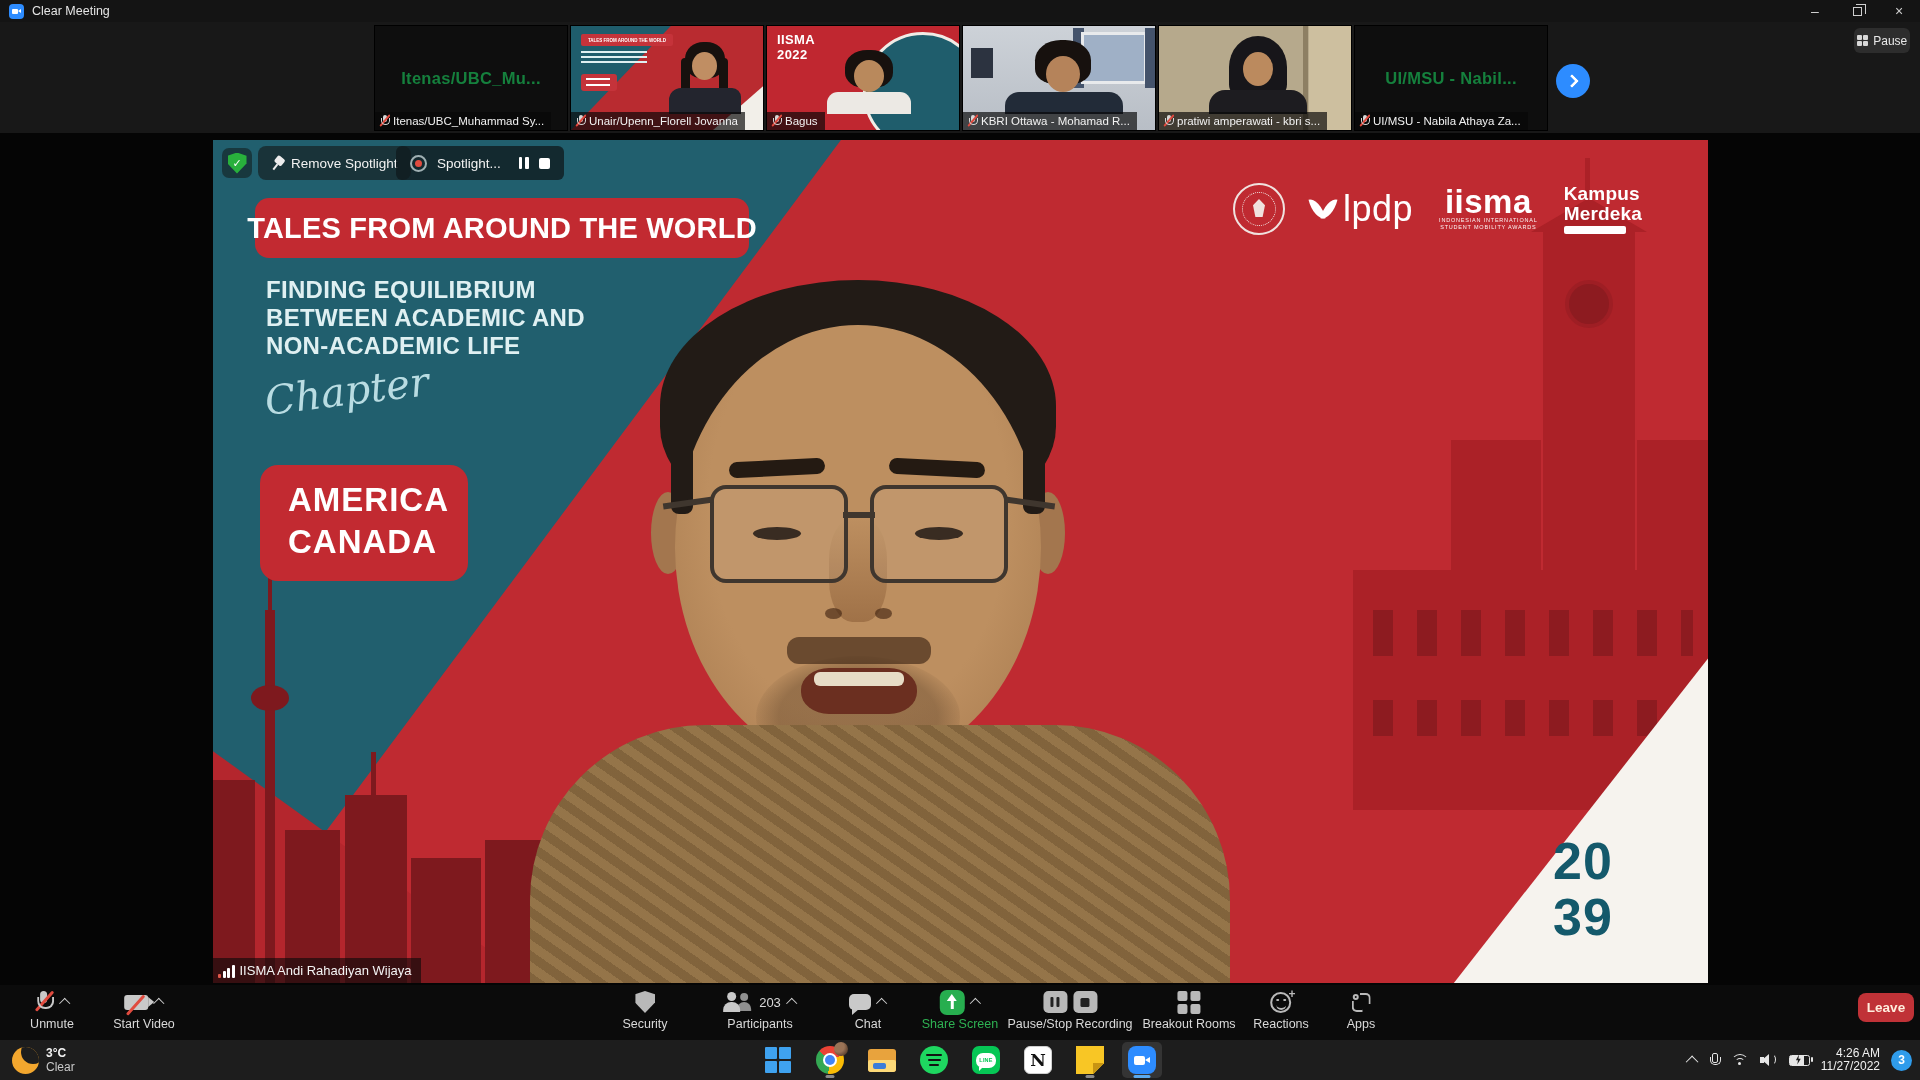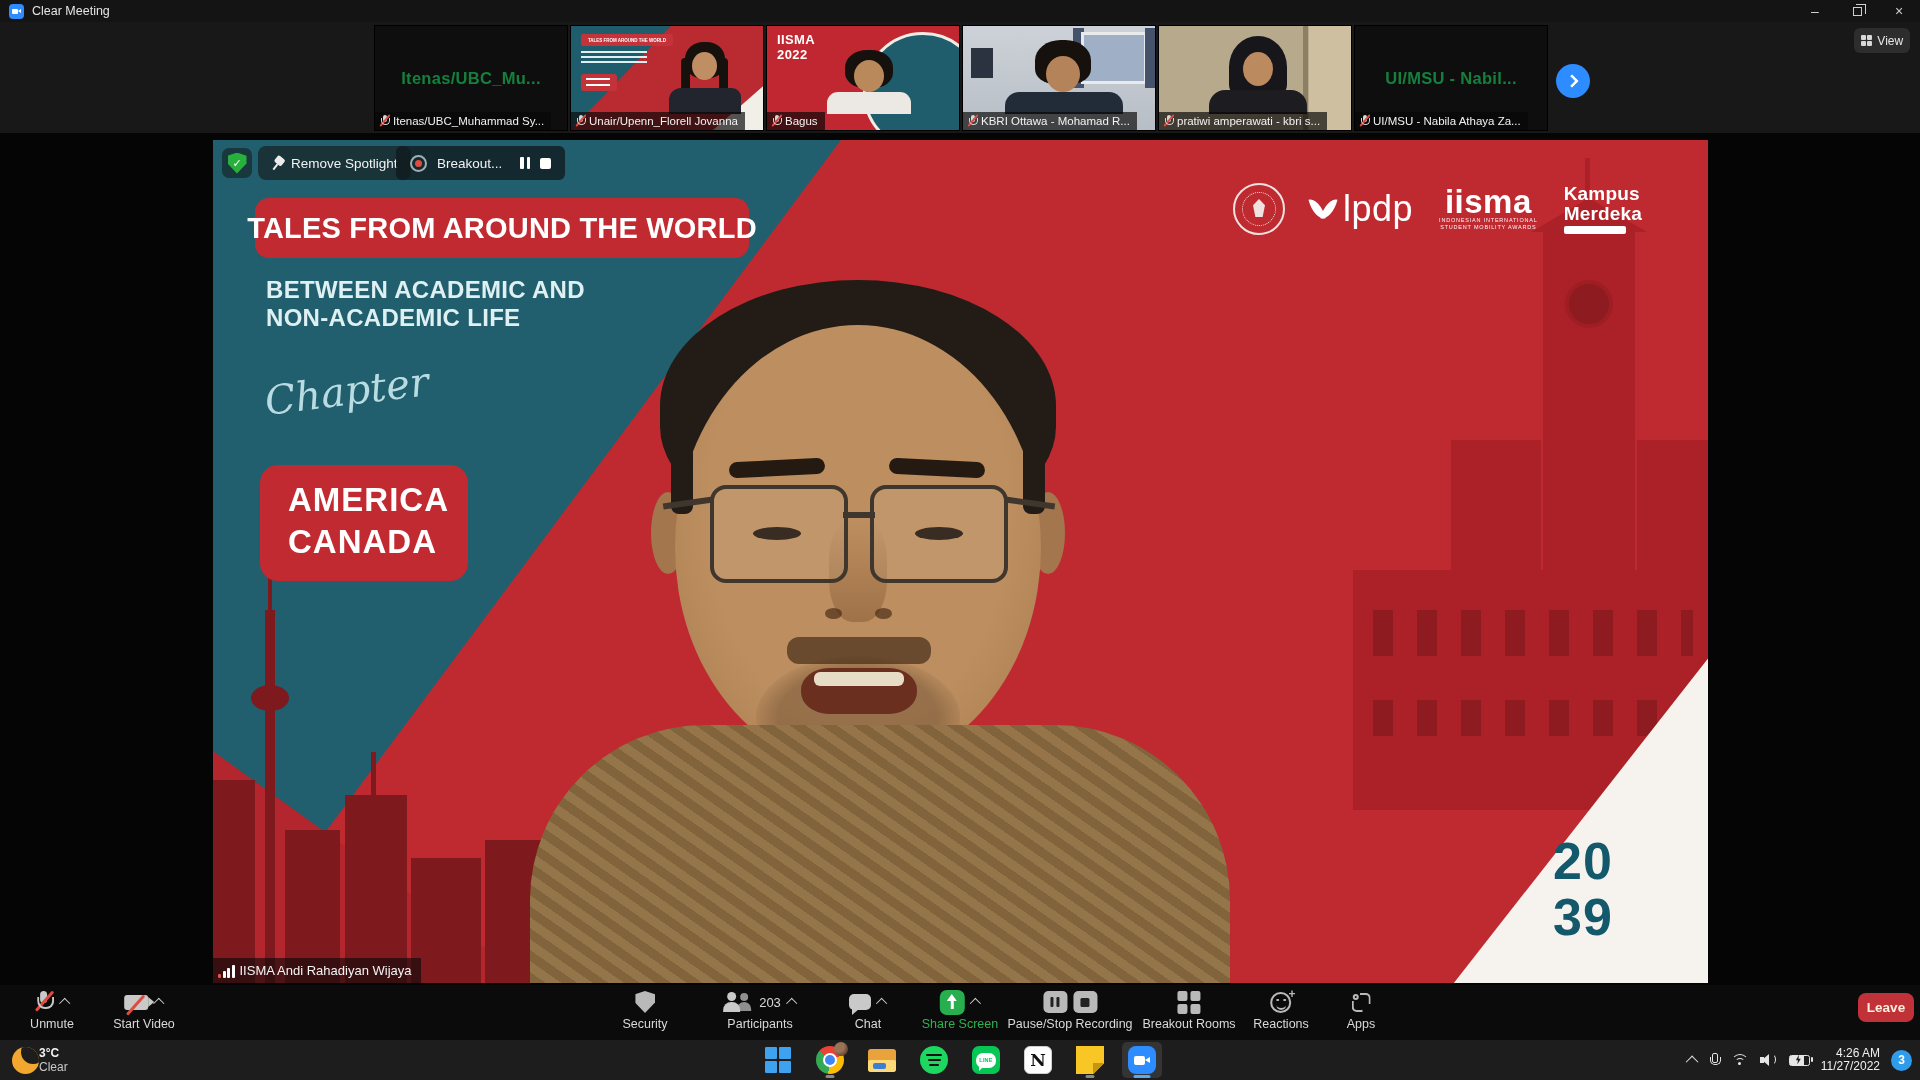--- a/index.html
+++ b/index.html
@@ -199,21 +199,21 @@
   .smile::after{content:"";position:absolute;left:3.5px;top:8px;width:10px;height:6px;border-bottom:2px solid #b9b9b9;border-radius:0 0 9px 9px}
   .smile-plus{position:absolute;right:-6px;top:-7px;color:#b9b9b9;font-size:12px;font-weight:bold}
   .appsico{width:21px;height:21px;position:relative}
   .appsico::before{content:"";position:absolute;left:1px;bottom:1px;width:9px;height:9px;border-left:2.5px solid #b9b9b9;border-bottom:2.5px solid #b9b9b9;border-radius:0 0 0 5px}
   .appsico::after{content:"";position:absolute;right:1px;top:1px;width:9px;height:9px;border-right:2.5px solid #b9b9b9;border-top:2.5px solid #b9b9b9;border-radius:0 5px 0 0}
   .appsico b{position:absolute;left:2px;top:2px;width:6px;height:6px;border:2px solid #b9b9b9;border-radius:50%}
   .leave-btn{position:absolute;left:1858px;top:8px;width:56px;height:29px;background:#c03237;border-radius:8px;border:none;color:#ffeede;font-size:13.5px;font-weight:bold;display:flex;align-items:center;justify-content:center}
 
   
   .taskbar{position:absolute;left:0;top:1040px;width:1920px;height:40px;background:#1d1d1d}
-  .weather{position:absolute;left:12px;top:0;height:40px;display:flex;align-items:center;gap:0}
+  .weather{position:absolute;left:12px;top:0;height:40px;display:flex;align-items:center;gap:7px}
   .moon{width:27px;height:27px;border-radius:50%;background:#f3a72e;position:relative;overflow:hidden}
   .moon::after{content:"";position:absolute;left:9px;top:-7px;width:24px;height:24px;border-radius:50%;background:#1d1d1d}
   .wtxt .l1{color:#f2f2f2;font-size:12px;font-weight:bold;line-height:13px}
   .wtxt .l2{color:#c9c9c9;font-size:12px;line-height:14px}
   .centericons{position:absolute;left:50%;top:0;transform:translateX(-50%);height:40px;display:flex;align-items:center;gap:12px}
   .tkbtn{width:40px;height:38px;position:relative;display:flex;align-items:center;justify-content:center}
   .dash{position:absolute;bottom:1px;left:50%;transform:translateX(-50%);width:9px;height:3px;border-radius:2px;background:#8a8a8a}
   .dash.blue{width:17px;background:#5aa9ee}
   .win{display:grid;grid-template-columns:12px 12px;gap:2px}
   .win b{width:12px;height:12px;background:#3fa2ef;border-radius:1px}
@@ -384,21 +384,21 @@
     <span class="chev-r"></span>
   </button>
 
   <div class="view-btn">
     <span class="view-grid">
         <b></b>
         <b></b>
         <b></b>
         <b></b>
       </span>
-    <span>View</span>
+    <span>Pause</span>
   </div>
 
   <div class="stage">
     <div class="video">
 
       <div class="bg-teal"></div>
       <div class="bg-corner"></div>
 
       <div class="abs sky cn-pole"></div>
       <div class="abs sky cn-bulb"></div>
@@ -423,20 +423,21 @@
       <div class="wedge"></div>
       <div class="year">
         <div>20</div>
         <div>39</div>
       </div>
 
       <div class="banner">
         <span>TALES FROM AROUND THE WORLD</span>
       </div>
       <div class="subtitle">
+        <div>FINDING EQUILIBRIUM</div>
         <div>BETWEEN ACADEMIC AND</div>
         <div>NON-ACADEMIC LIFE</div>
       </div>
       <div class="chapter">Chapter</div>
       <div class="am-badge">
         <div>AMERICA</div>
         <div>CANADA</div>
       </div>
 
       <div class="logos">
@@ -488,21 +489,21 @@
         <span class="shield-grn">
             <i style="font-style:normal">✓</i>
           </span>
       </div>
       <div class="abs ov-spot">
         <span class="pin"></span>
         <span>Remove Spotlight</span>
       </div>
       <div class="abs ov-rec">
         <span class="recdot"></span>
-        <span class="rtxt">Breakout...</span>
+        <span class="rtxt">Spotlight...</span>
         <span class="pauseg">
             <b></b>
             <b></b>
           </span>
         <span class="stopg"></span>
       </div>
 
       <div class="abs namelabel">
         <span class="sig">
             <b class="s1"></b>

